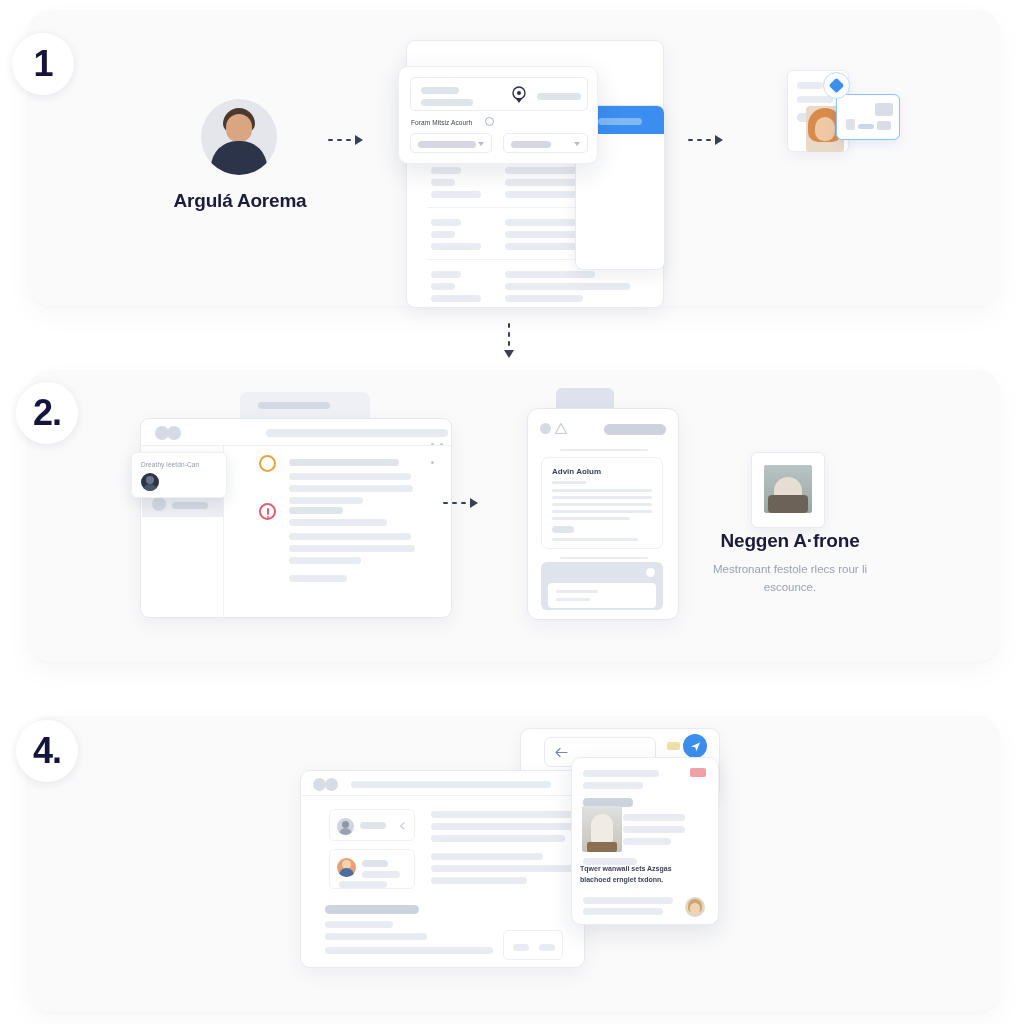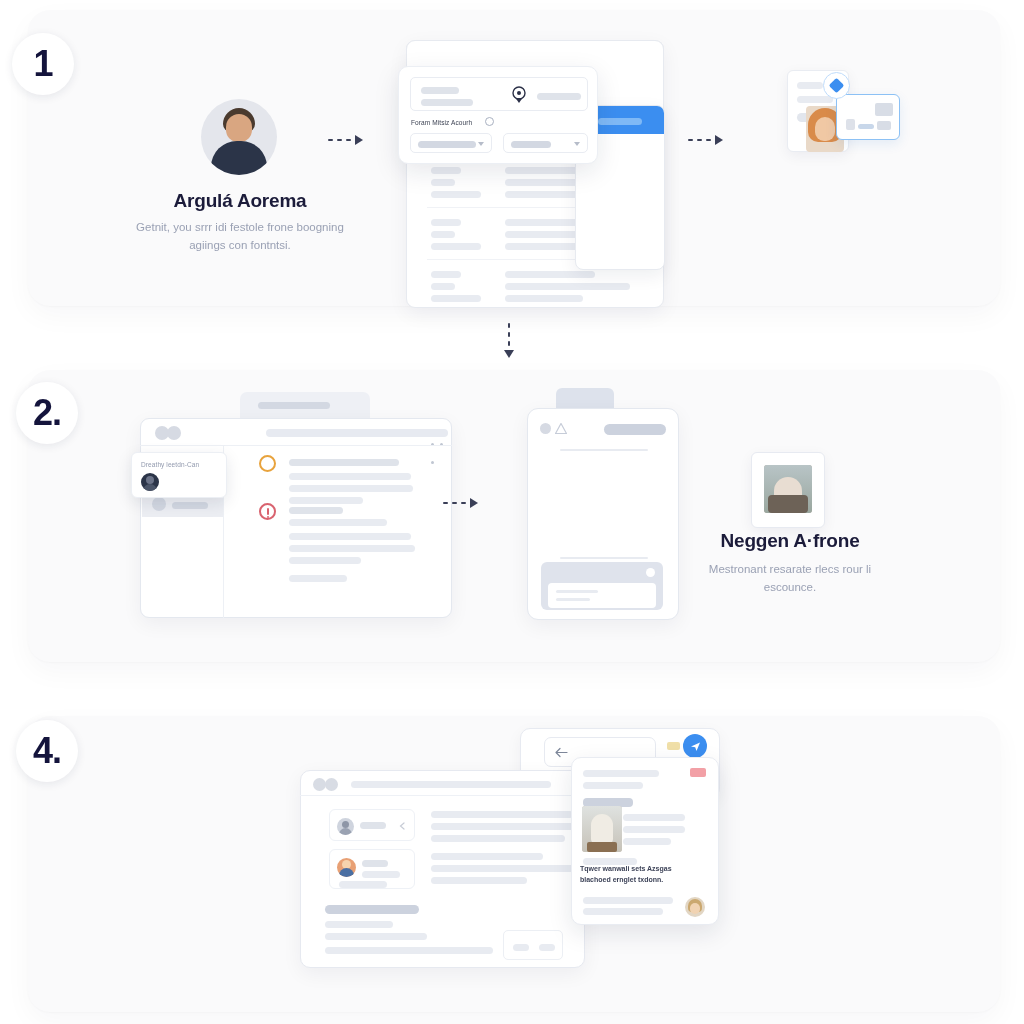--- a/index.html
+++ b/index.html
@@ -386,21 +386,20 @@
         <div class="head"></div>
     </div>
     <div class="arrow-h" id="arrow-2">
       <div class="dash"></div>
         <div class="dash"></div>
         <div class="dash"></div>
         <div class="head"></div>
     </div>
 
     <div class="feature-title" style="left:106px;top:180px;width:212px;">Argulá Aorema</div>
-    <div class="feature-desc" style="left:108px;top:209px;width:208px;">Getnit, you srrr idi festole frone boogning agiings con fontntsi.</div>
 
   </div>
 
   <div class="arrow-v">
     <div class="dashv"></div>
       <div class="dashv"></div>
       <div class="dashv"></div>
       <div class="headv"></div>
   </div>
 
@@ -456,20 +455,31 @@
   <div id="p2-doc-tab"></div>
   <div id="p2-doc">
     <div style="position:absolute;left:12px;top:14px;width:11px;height:11px;border-radius:50%;background:#d6dae3;"></div>
     <svg style="position:absolute;left:27px;top:14px;" width="12" height="11" viewBox="0 0 12 11">
       <path d="M6 0.5 L11.5 10.5 L0.5 10.5 Z" fill="none" stroke="#c6ccd8" stroke-width="1.2"></path>
     </svg>
     <div class="bar b" style="position:absolute;left:76px;top:15px;width:62px;height:11px;border-radius:6px;"></div>
     <div class="bar l" style="position:absolute;left:32px;top:40px;width:88px;height:2px;"></div>
     <div class="bar l" style="position:absolute;left:32px;top:148px;width:88px;height:2px;"></div>
   </div>
+  <div id="p2-doc-inner">
+    <div class="doc-title" style="left:10px;top:9px;">Advin Aolum</div>
+    <div class="bar l" style="position:absolute;left:10px;top:23px;width:34px;height:2.5px;"></div>
+    <div class="bar l" style="position:absolute;left:10px;top:31px;width:100px;height:2.5px;"></div>
+    <div class="bar l" style="position:absolute;left:10px;top:38px;width:100px;height:2.5px;"></div>
+    <div class="bar l" style="position:absolute;left:10px;top:45px;width:100px;height:2.5px;"></div>
+    <div class="bar l" style="position:absolute;left:10px;top:52px;width:100px;height:2.5px;"></div>
+    <div class="bar l" style="position:absolute;left:10px;top:59px;width:78px;height:2.5px;"></div>
+    <div class="bar" style="position:absolute;left:10px;top:68px;width:22px;height:7px;"></div>
+    <div class="bar l" style="position:absolute;left:10px;top:80px;width:86px;height:2.5px;"></div>
+  </div>
   <div id="p2-doc-foot">
     <div style="position:absolute;right:8px;top:6px;width:9px;height:9px;border-radius:50%;background:#ffffff;"></div>
   </div>
   <div id="p2-doc-foot-inner">
     <div class="bar l" style="position:absolute;left:8px;top:7px;width:42px;height:3px;"></div>
     <div class="bar l" style="position:absolute;left:8px;top:15px;width:34px;height:3px;"></div>
   </div>
 
   <div id="p2-file"></div>
   <div id="p2-file-photo">
@@ -479,21 +489,21 @@
   </div>
 
   <div class="arrow-h" id="arrow-3">
     <div class="dash"></div>
       <div class="dash"></div>
       <div class="dash"></div>
       <div class="head"></div>
   </div>
 
   <div class="feature-title" style="left:690px;top:530px;width:200px;">Neggen A·frone</div>
-  <div class="feature-desc" style="left:700px;top:561px;width:180px;">Mestronant resarate rlecs rour li escounce.</div>
+  <div class="feature-desc" style="left:700px;top:561px;width:180px;">Mestronant festole rlecs rour li escounce.</div>
 
   <div class="panel" id="panel-3"></div>
 
   <div id="p3-back"></div>
   <div id="p3-search">
     <svg style="position:absolute;left:10px;top:9px;" width="13" height="11" viewBox="0 0 13 11">
       <path d="M12 5.5 H1.5 M5 1.5 L1 5.5 L5 9.5" fill="none" stroke="#7d8699" stroke-width="1.2" stroke-linecap="round" stroke-linejoin="round"></path>
     </svg>
   </div>
   <div id="p3-blue-circle">

